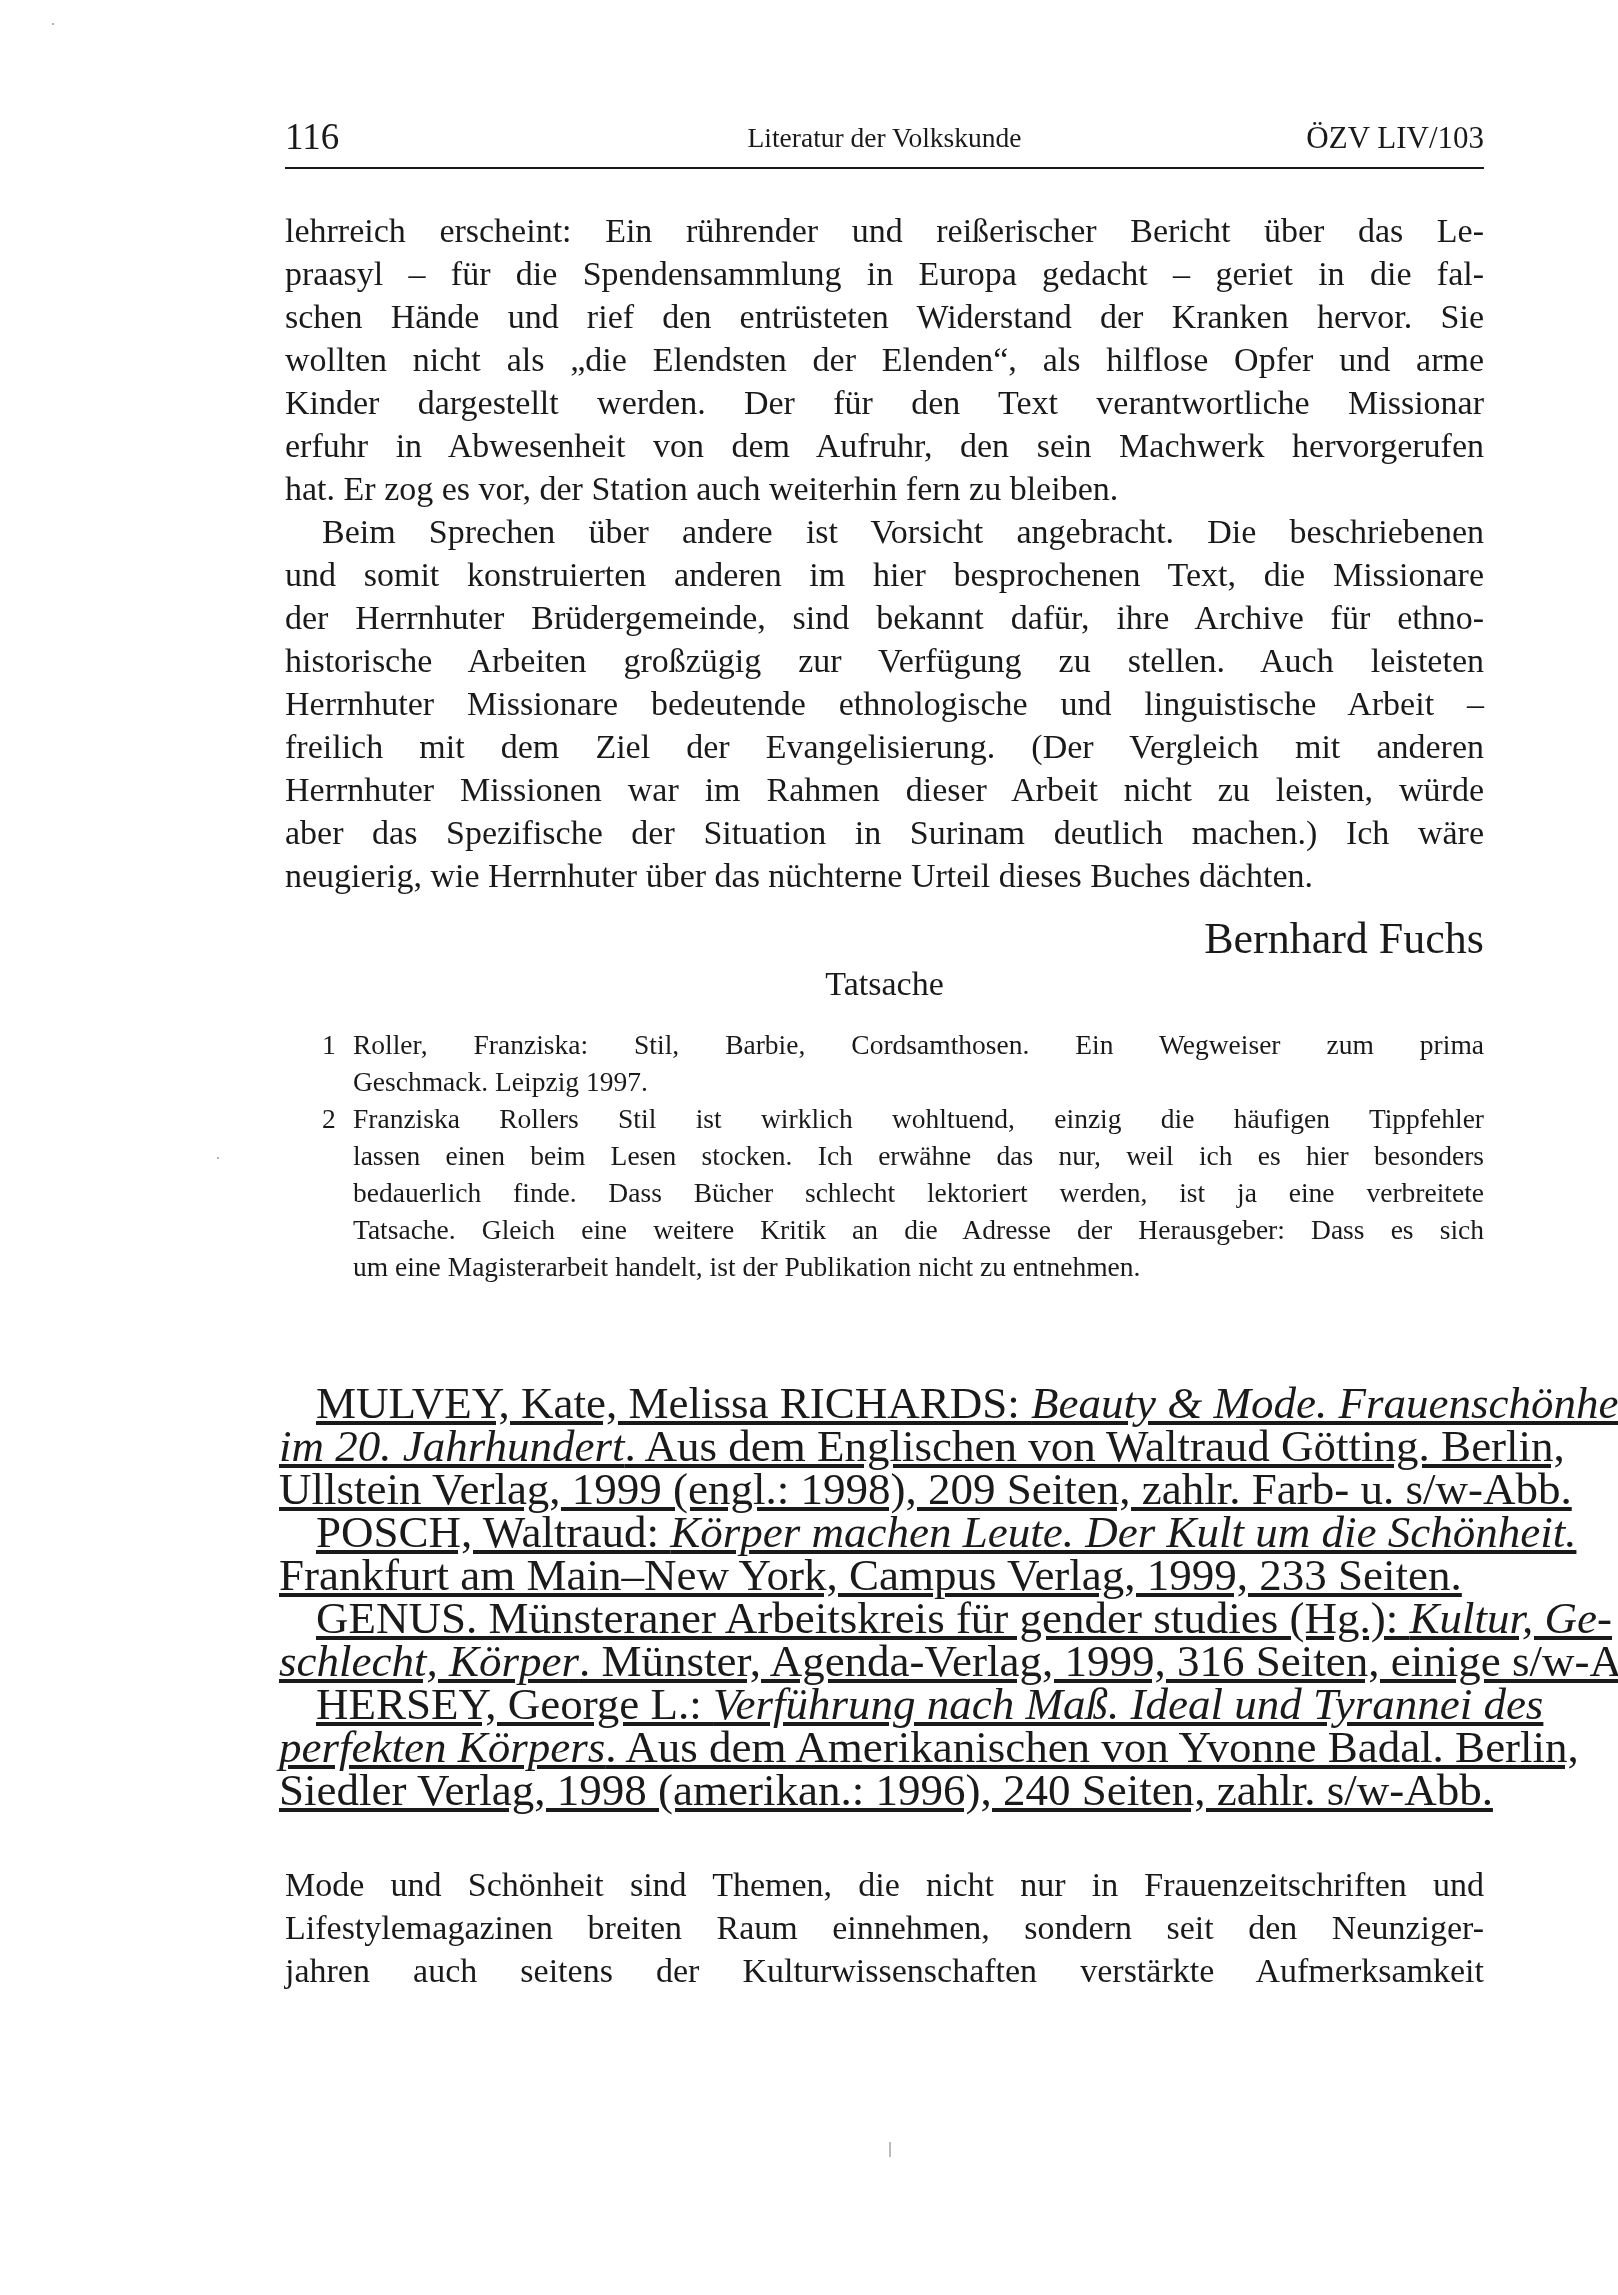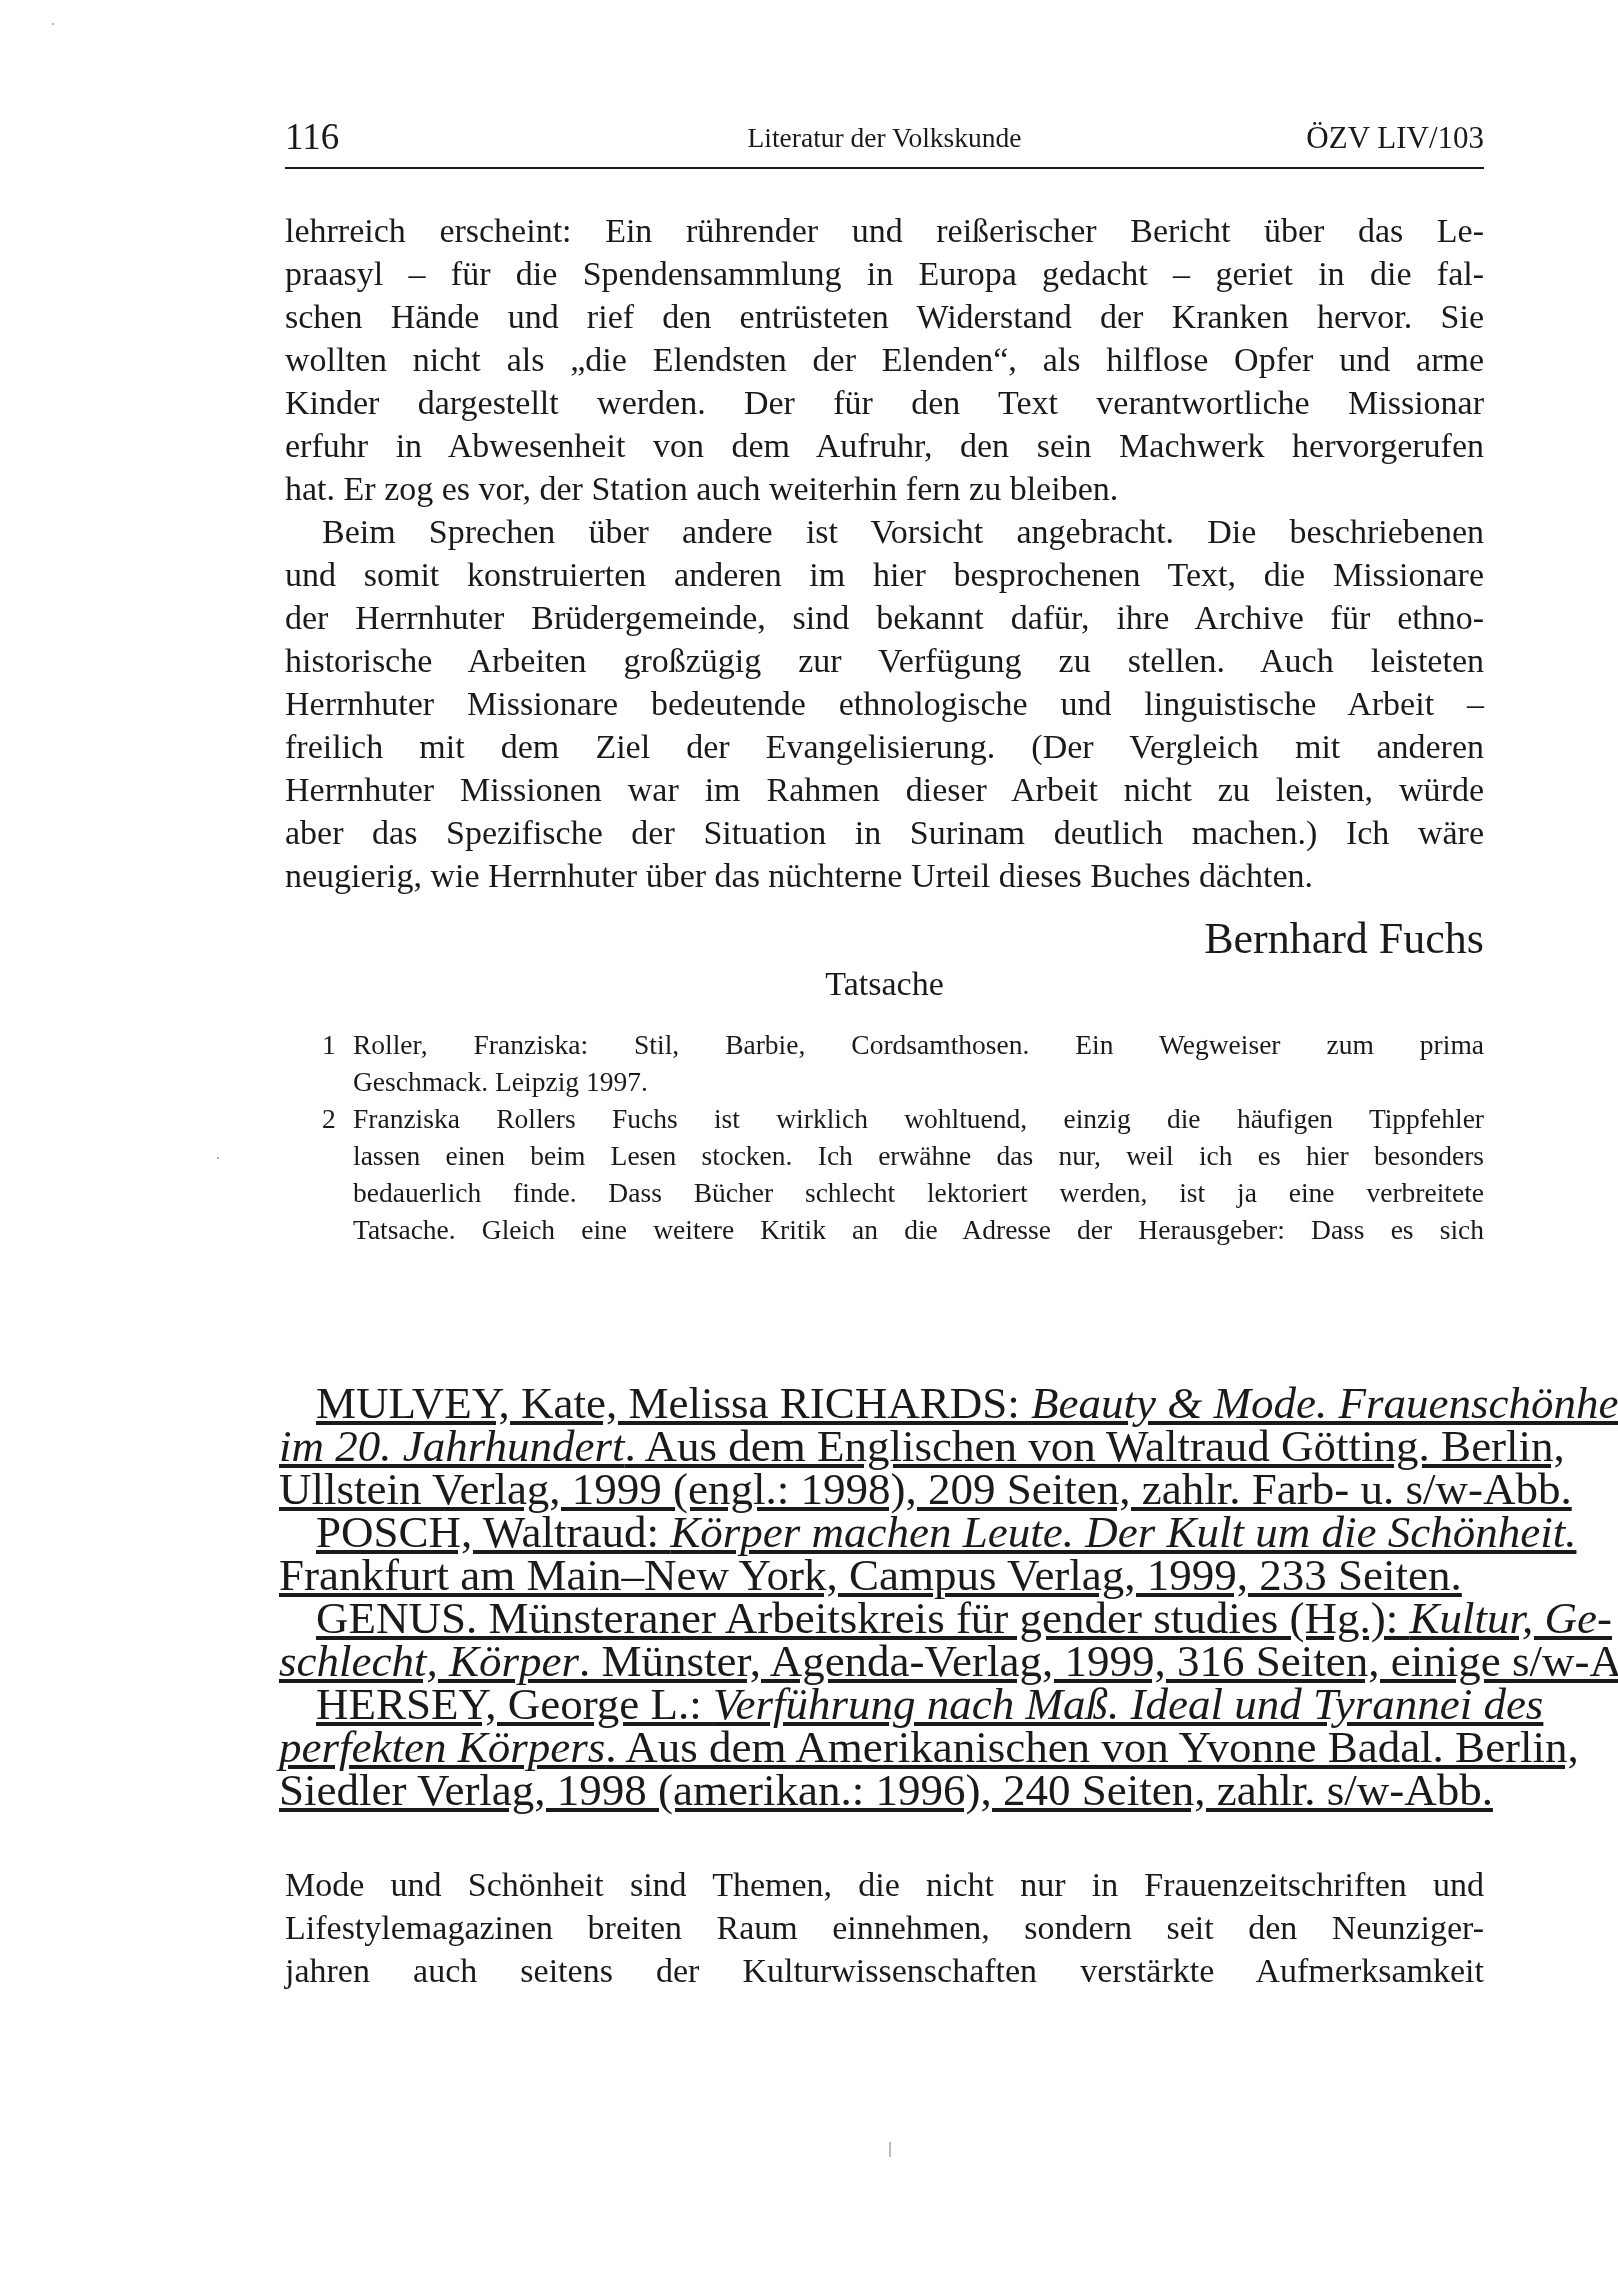--- a/index.html
+++ b/index.html
@@ -76,24 +76,25 @@
   <div class="heading" style="top:965px;">Tatsache</div>
 
   <div class="notes" id="notes" style="top:1026px;">
       <div class="note">
         <span class="num">1</span>
         <span class="nline">Roller, Franziska: Stil, Barbie, Cordsamthosen. Ein Wegweiser zum prima</span>
         <span class="nline last">Geschmack. Leipzig 1997.</span>
       </div>
       <div class="note">
         <span class="num">2</span>
-        <span class="nline">Franziska Rollers Fuchs ist wirklich wohltuend, einzig die häufigen Tippfehler</span>
+        <span class="nline">Franziska Rollers Stil ist wirklich wohltuend, einzig die häufigen Tippfehler</span>
         <span class="nline">lassen einen beim Lesen stocken. Ich erwähne das nur, weil ich es hier besonders</span>
         <span class="nline">bedauerlich finde. Dass Bücher schlecht lektoriert werden, ist ja eine verbreitete</span>
         <span class="nline">Tatsache. Gleich eine weitere Kritik an die Adresse der Herausgeber: Dass es sich</span>
+        <span class="nline last">um eine Magisterarbeit handelt, ist der Publikation nicht zu entnehmen.</span>
       </div>
     </div>
 
   <div class="bib" id="bib" style="top:1382px;">
       <div>
         <span class="line indent"><span>MULVEY, Kate, Melissa RICHARDS: </span><span class="it">Beauty &amp; Mode. Frauenschönheit</span></span>
         <span class="line"><span class="it">im 20. Jahrhundert</span><span>. Aus dem Englischen von Waltraud Götting. Berlin,</span></span>
         <span class="line last"><span>Ullstein Verlag, 1999 (engl.: 1998), 209 Seiten, zahlr. Farb- u. s/w-Abb.</span></span>
       </div>
       <div>

